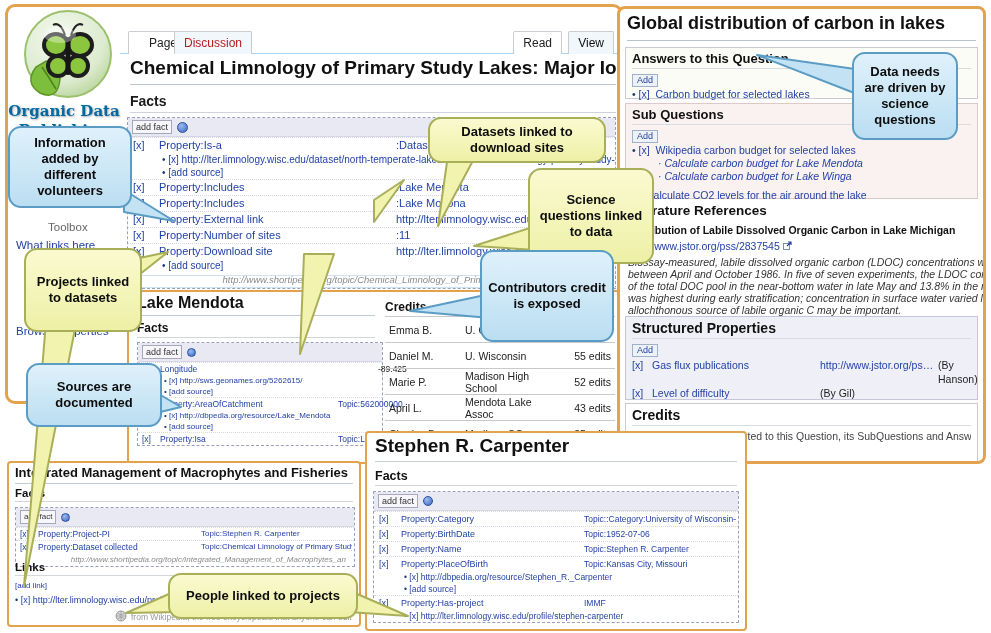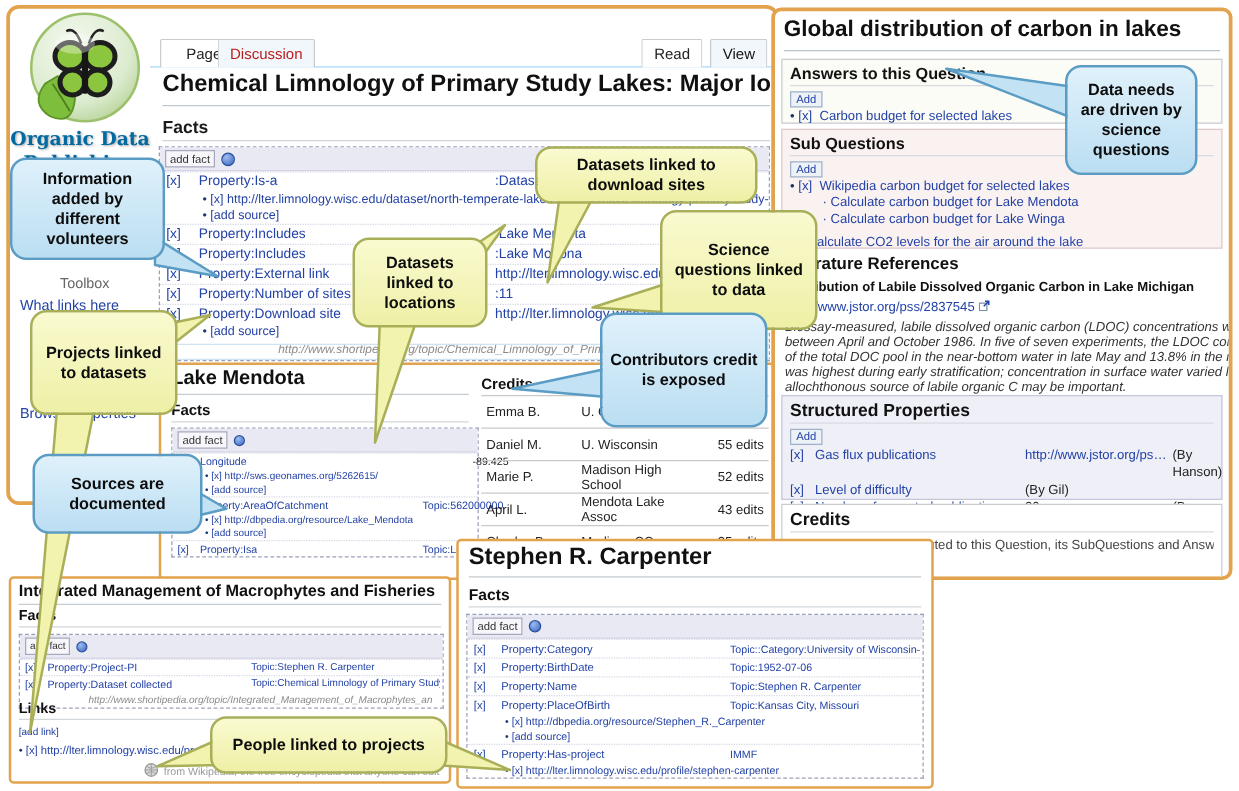--- a/index.html
+++ b/index.html
@@ -63,21 +63,21 @@
   .ctr .ce{flex:0 0 52px;text-align:right;padding-right:4px;}
 
   
   #winB{left:617px;top:6px;width:369px;height:458px;border-width:3px;border-radius:8px;z-index:30;overflow:hidden;}
   .h1b{left:7px;top:4px;right:7px;font-size:18px;font-weight:600;border-bottom:1px solid #b9c2ca;padding-bottom:6px;white-space:nowrap;overflow:hidden;}
   .qbox{position:absolute;left:5px;right:5px;border:1px solid #c8ccd1;padding:3px 6px 2px;box-sizing:border-box;}
   .qbox h3{margin:0;font-size:13px;font-weight:700;border-bottom:1px solid #d8dce0;padding-bottom:2px;}
   .btn-add{font-size:9px;color:#2342A6;background:#EDF2F7;border:1px solid #9FB0C8;padding:0 4px;display:inline-block;margin:3px 0 1px;line-height:11px;}
   .qitem{font-size:10.5px;line-height:13px;color:#2342A6;white-space:nowrap;overflow:hidden;}
   .qb{color:#17335e;}
-  .sub-item{padding-left:26px;}
+  .sub-item{padding-left:26px;font-style:italic;}
   .sub-item::before{content:"· ";}
   .lith{left:8px;top:194px;font-size:13.5px;font-weight:700;}
   .reft{left:8px;top:215px;right:2px;font-size:10.5px;font-weight:700;white-space:nowrap;overflow:hidden;}
   .refu{left:8px;top:231px;font-size:10.5px;}
   .para{left:8px;top:247px;right:0;font-size:10.5px;font-style:italic;color:#333;line-height:12px;}
   .para div{white-space:nowrap;overflow:hidden;}
   #boxAns{top:38px;height:52px;background:#fcfcf6;}
   #boxSub{top:94px;height:96px;background:#FAF1F1;border-color:#ddc9c9;}
   #boxStr{top:307px;height:84px;background:#EFEFF8;border-color:#c6c6da;}
   #boxCred{top:394px;height:60px;background:#fff;}
@@ -417,20 +417,19 @@
     <polygon points="304,254 334,254 300,354" fill="#F2F3AE" stroke="#A9AF58" stroke-width="2" stroke-linejoin="round"></polygon>
     <polygon points="448,155 476,155 438,226" fill="#F2F3AE" stroke="#A9AF58" stroke-width="2" stroke-linejoin="round"></polygon>
     <polygon points="536,226 536,250 474,246" fill="#F2F3AE" stroke="#A9AF58" stroke-width="2" stroke-linejoin="round"></polygon>
     <polygon points="178,590 178,612 126,613" fill="#F2F3AE" stroke="#A9AF58" stroke-width="2" stroke-linejoin="round"></polygon>
     <polygon points="348,590 348,612 408,616" fill="#F2F3AE" stroke="#A9AF58" stroke-width="2" stroke-linejoin="round"></polygon>
   </svg>
 
   <div class="cal blue" style="left:8px;top:126px;width:124px;height:82px;">Information added by different volunteers</div>
   <div class="cal yellow" style="left:24px;top:248px;width:118px;height:84px;">Projects linked to datasets</div>
   <div class="cal blue" style="left:26px;top:363px;width:136px;height:64px;">Sources are documented</div>
-  <div class="cal yellow" style="left:282px;top:190px;width:108px;height:72px;">Datasets linked to locations</div>
   <div class="cal yellow" style="left:428px;top:117px;width:178px;height:46px;">Datasets linked to download sites</div>
   <div class="cal yellow" style="left:528px;top:168px;width:126px;height:96px;">Science questions linked to data</div>
   <div class="cal blue" style="left:480px;top:250px;width:134px;height:92px;">Contributors credit is exposed</div>
   <div class="cal blue" style="left:852px;top:52px;width:106px;height:88px;">Data needs are driven by science questions</div>
   <div class="cal yellow" style="left:168px;top:573px;width:190px;height:46px;">People linked to projects</div>
 
 </div>
 
 </body></html>

